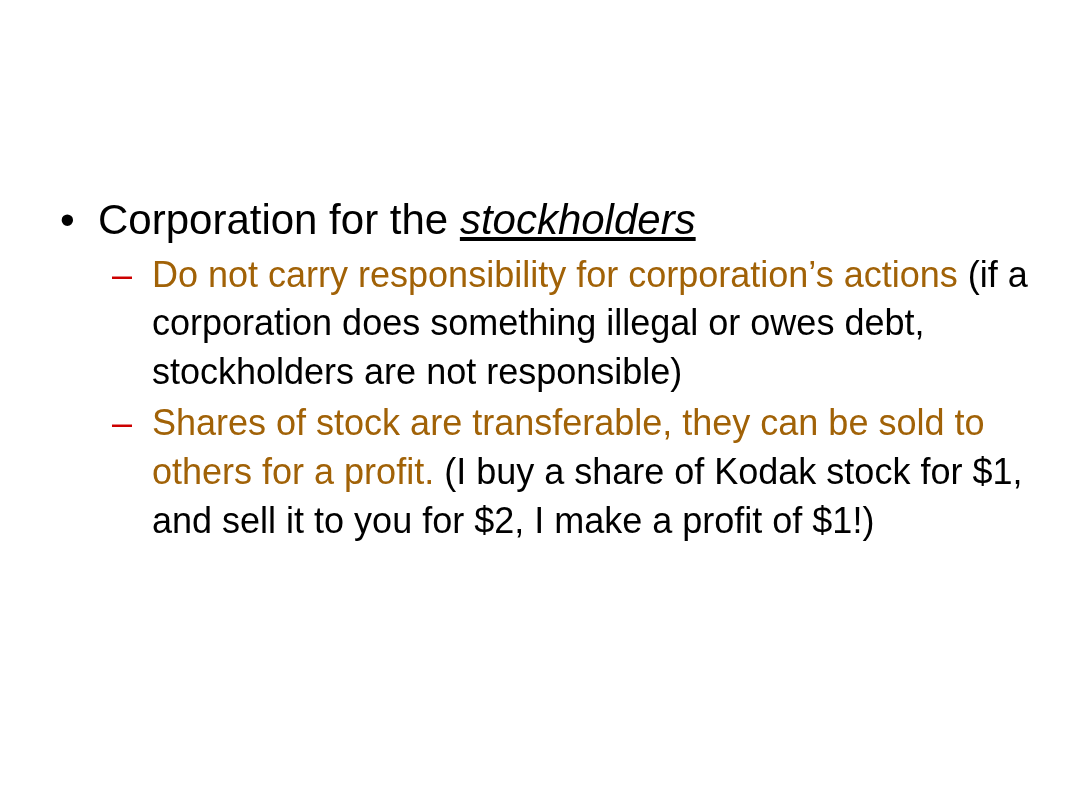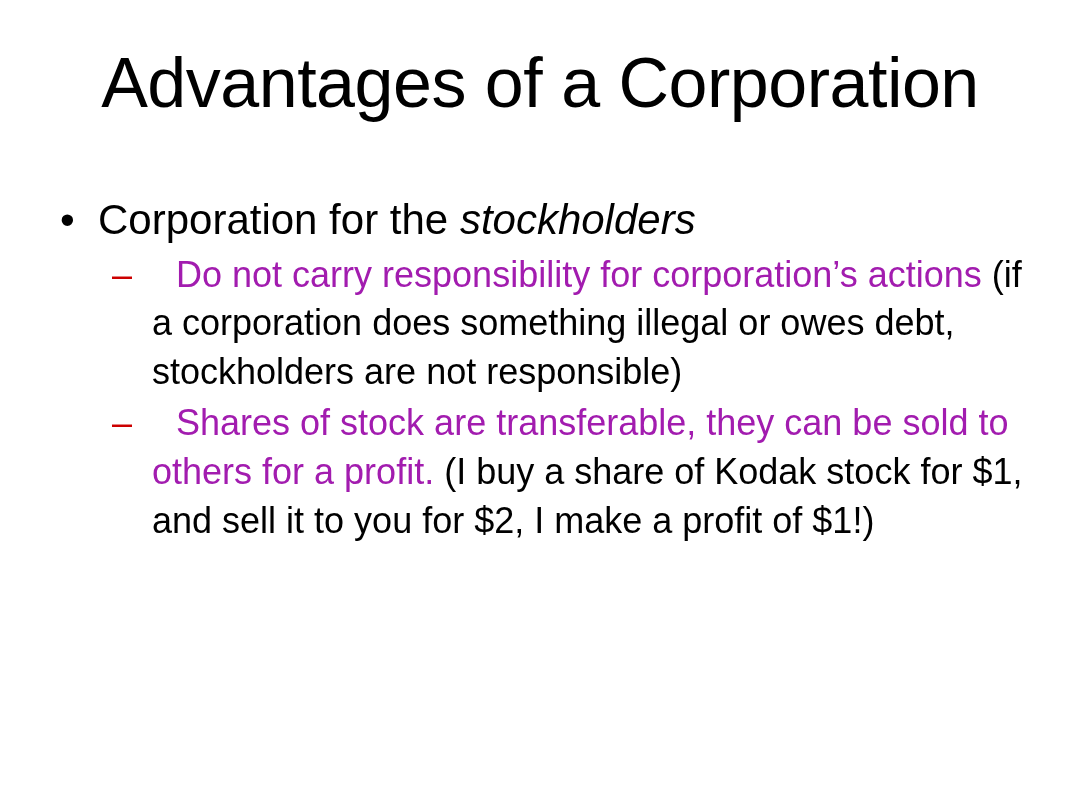--- a/index.html
+++ b/index.html
@@ -59,20 +59,21 @@
     left: 8px;
     top: 0;
     font-size: 42px;
     line-height: 1.16;
     color: #000000;
   }
   .l1-text { display: inline; }
 
   .emph-stockholders {
     font-style: italic;
+    text-decoration: underline;
     text-underline-offset: 3px;
   }
 
   
   .l2-list {
     margin: 0;
     padding: 0;
   }
   .l2-item {
     display: block;
@@ -84,29 +85,28 @@
     margin-bottom: 2px;
   }
   .l2-item .marker {
     position: absolute;
     left: 60px;
     top: 0;
     font-size: 36px;
     line-height: 1.355;
     color: #cc0000;
   }
-  .seg-red   { color: #a21caf; margin-left: 24px; }
+  .seg-red   { color: #a16207; }
   .seg-black { color: #000000; }
 </style>
 </head>
 <body>
 
 <div id="slide">
 
-  <div class="slide-title">Advantages of a Corporation</div>
 
   <div class="slide-body">
 
     <div class="l1-item">
       <span class="marker">•</span>
       <span class="l1-text"><span>Corporation for the </span><span class="emph-stockholders">stockholders</span></span>
     </div>
 
     <div class="l2-list">
 

